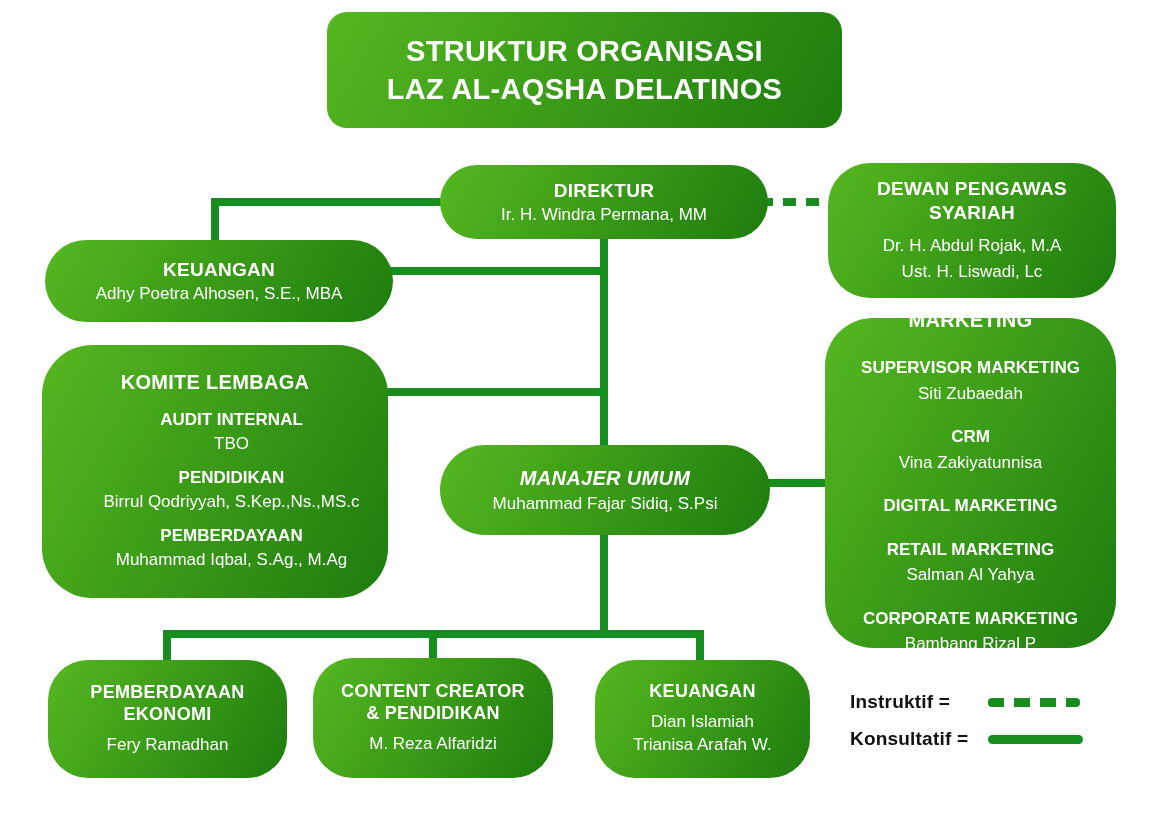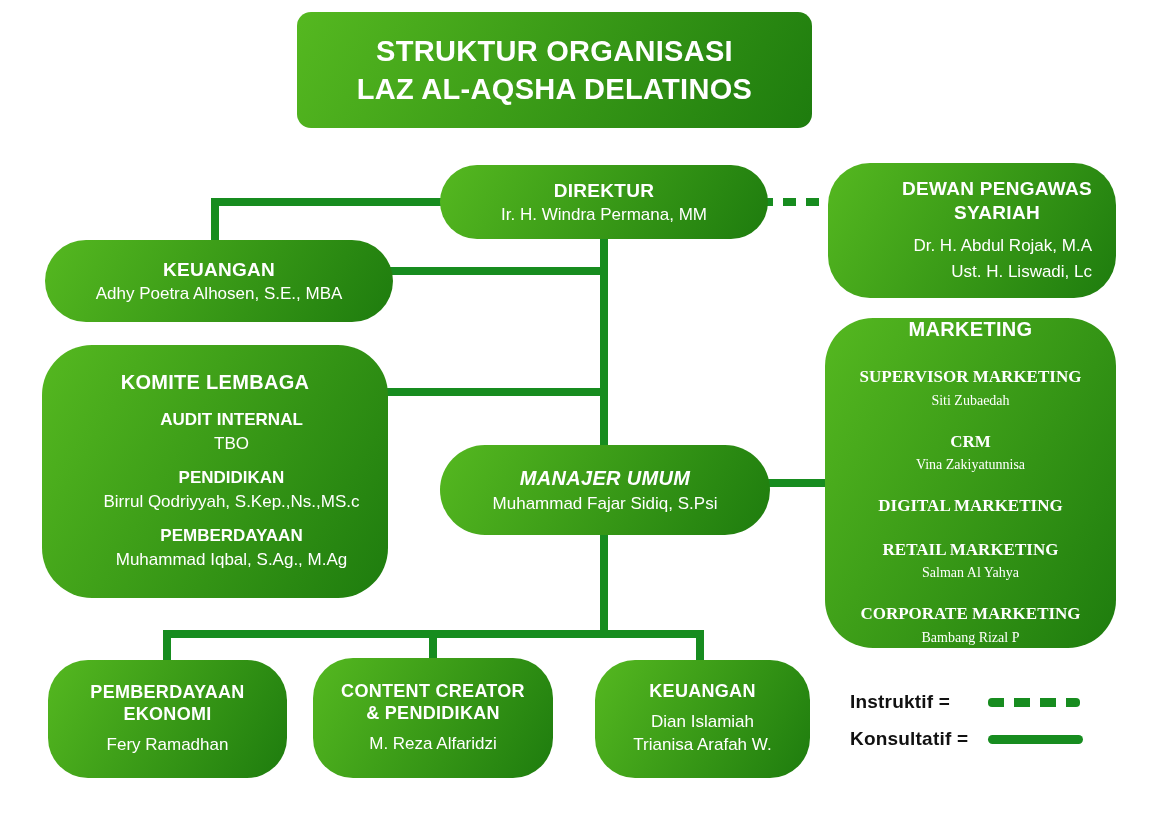--- a/index.html
+++ b/index.html
@@ -18,46 +18,46 @@
   }
   
   .box{
     position:absolute;z-index:2;color:#fff;text-align:center;
     background:linear-gradient(120deg,var(--box-gradient-start),var(--box-gradient-end));
     display:flex;flex-direction:column;justify-content:center;align-items:center;
   }
   .box-title{font-weight:bold;letter-spacing:.3px;white-space:pre-line;}
   .box-name{font-weight:normal;white-space:pre-line;}
   .main-title{
-    left:297px;top:12px;width:515px;height:116px;border-radius:14px;
+    left:327px;top:12px;width:515px;height:116px;border-radius:20px;
     font-size:29px;font-weight:bold;line-height:1.32;letter-spacing:.5px;
   }
   .main-title .box-title{font-size:29px;}
   .b-direktur{left:440px;top:165px;width:328px;height:74px;border-radius:38px;}
   .b-direktur .box-title{font-size:19px;margin-bottom:3px;}
   .b-direktur .box-name{font-size:17px;}
-  .b-dewan{left:828px;top:163px;width:288px;height:135px;border-radius:42px;padding:10px 24px;align-items:flex-end;}
+  .b-dewan{left:828px;top:163px;width:288px;height:135px;border-radius:42px;padding:10px 24px;}
   .b-dewan .box-title{font-size:19px;line-height:1.25;margin-bottom:9px;}
   .b-dewan .box-name{font-size:17px;line-height:1.5;}
   .b-keu-top{left:45px;top:240px;width:348px;height:82px;border-radius:41px;}
   .b-keu-top .box-title{font-size:19px;margin-bottom:3px;}
   .b-keu-top .box-name{font-size:17px;}
   .b-komite{left:42px;top:345px;width:346px;height:253px;border-radius:50px;padding:18px 14px;}
   .b-komite .box-title{font-size:20px;margin-bottom:4px;}
   .b-komite .group{margin-top:11px;margin-left:33px;}
   .b-komite .group-role{font-weight:bold;font-size:17px;line-height:1.35;}
   .b-komite .group-name{font-size:17px;line-height:1.4;}
   .b-manajer{left:440px;top:445px;width:330px;height:90px;border-radius:45px;}
   .b-manajer .box-title{font-size:20px;margin-bottom:4px;font-style:italic;}
   .b-manajer .box-name{font-size:17px;}
   .b-marketing{left:825px;top:318px;width:291px;height:330px;border-radius:48px;padding:2px 10px;}
   .b-marketing .box-title{font-size:20px;margin-bottom:5px;}
-  .b-marketing .group{margin-top:18px;font-family:Liberation Serif, serif;}
+  .b-marketing .group{margin-top:18px;}
   .b-marketing .group-role{font-weight:bold;font-size:17px;line-height:1.5;}
-  .b-marketing .group-name{font-size:14px;line-height:1.5;}
+  .b-marketing .group-name{font-size:17px;line-height:1.5;}
   .b-small .box-title{font-size:18px;line-height:1.22;margin-bottom:7px;}
   .b-small .box-name{font-size:17px;line-height:1.4;}
   .b-pemberdayaan{left:48px;top:660px;width:239px;height:118px;border-radius:40px;}
   .b-content{left:313px;top:658px;width:240px;height:120px;border-radius:40px;}
   .b-keu-bot{left:595px;top:660px;width:215px;height:118px;border-radius:40px;}
   
   .conn{position:absolute;z-index:1;background:var(--connector);}
   .conn-dashed{
     position:absolute;z-index:1;background:
       repeating-linear-gradient(90deg,var(--connector) 0 13px,transparent 13px 23px);

